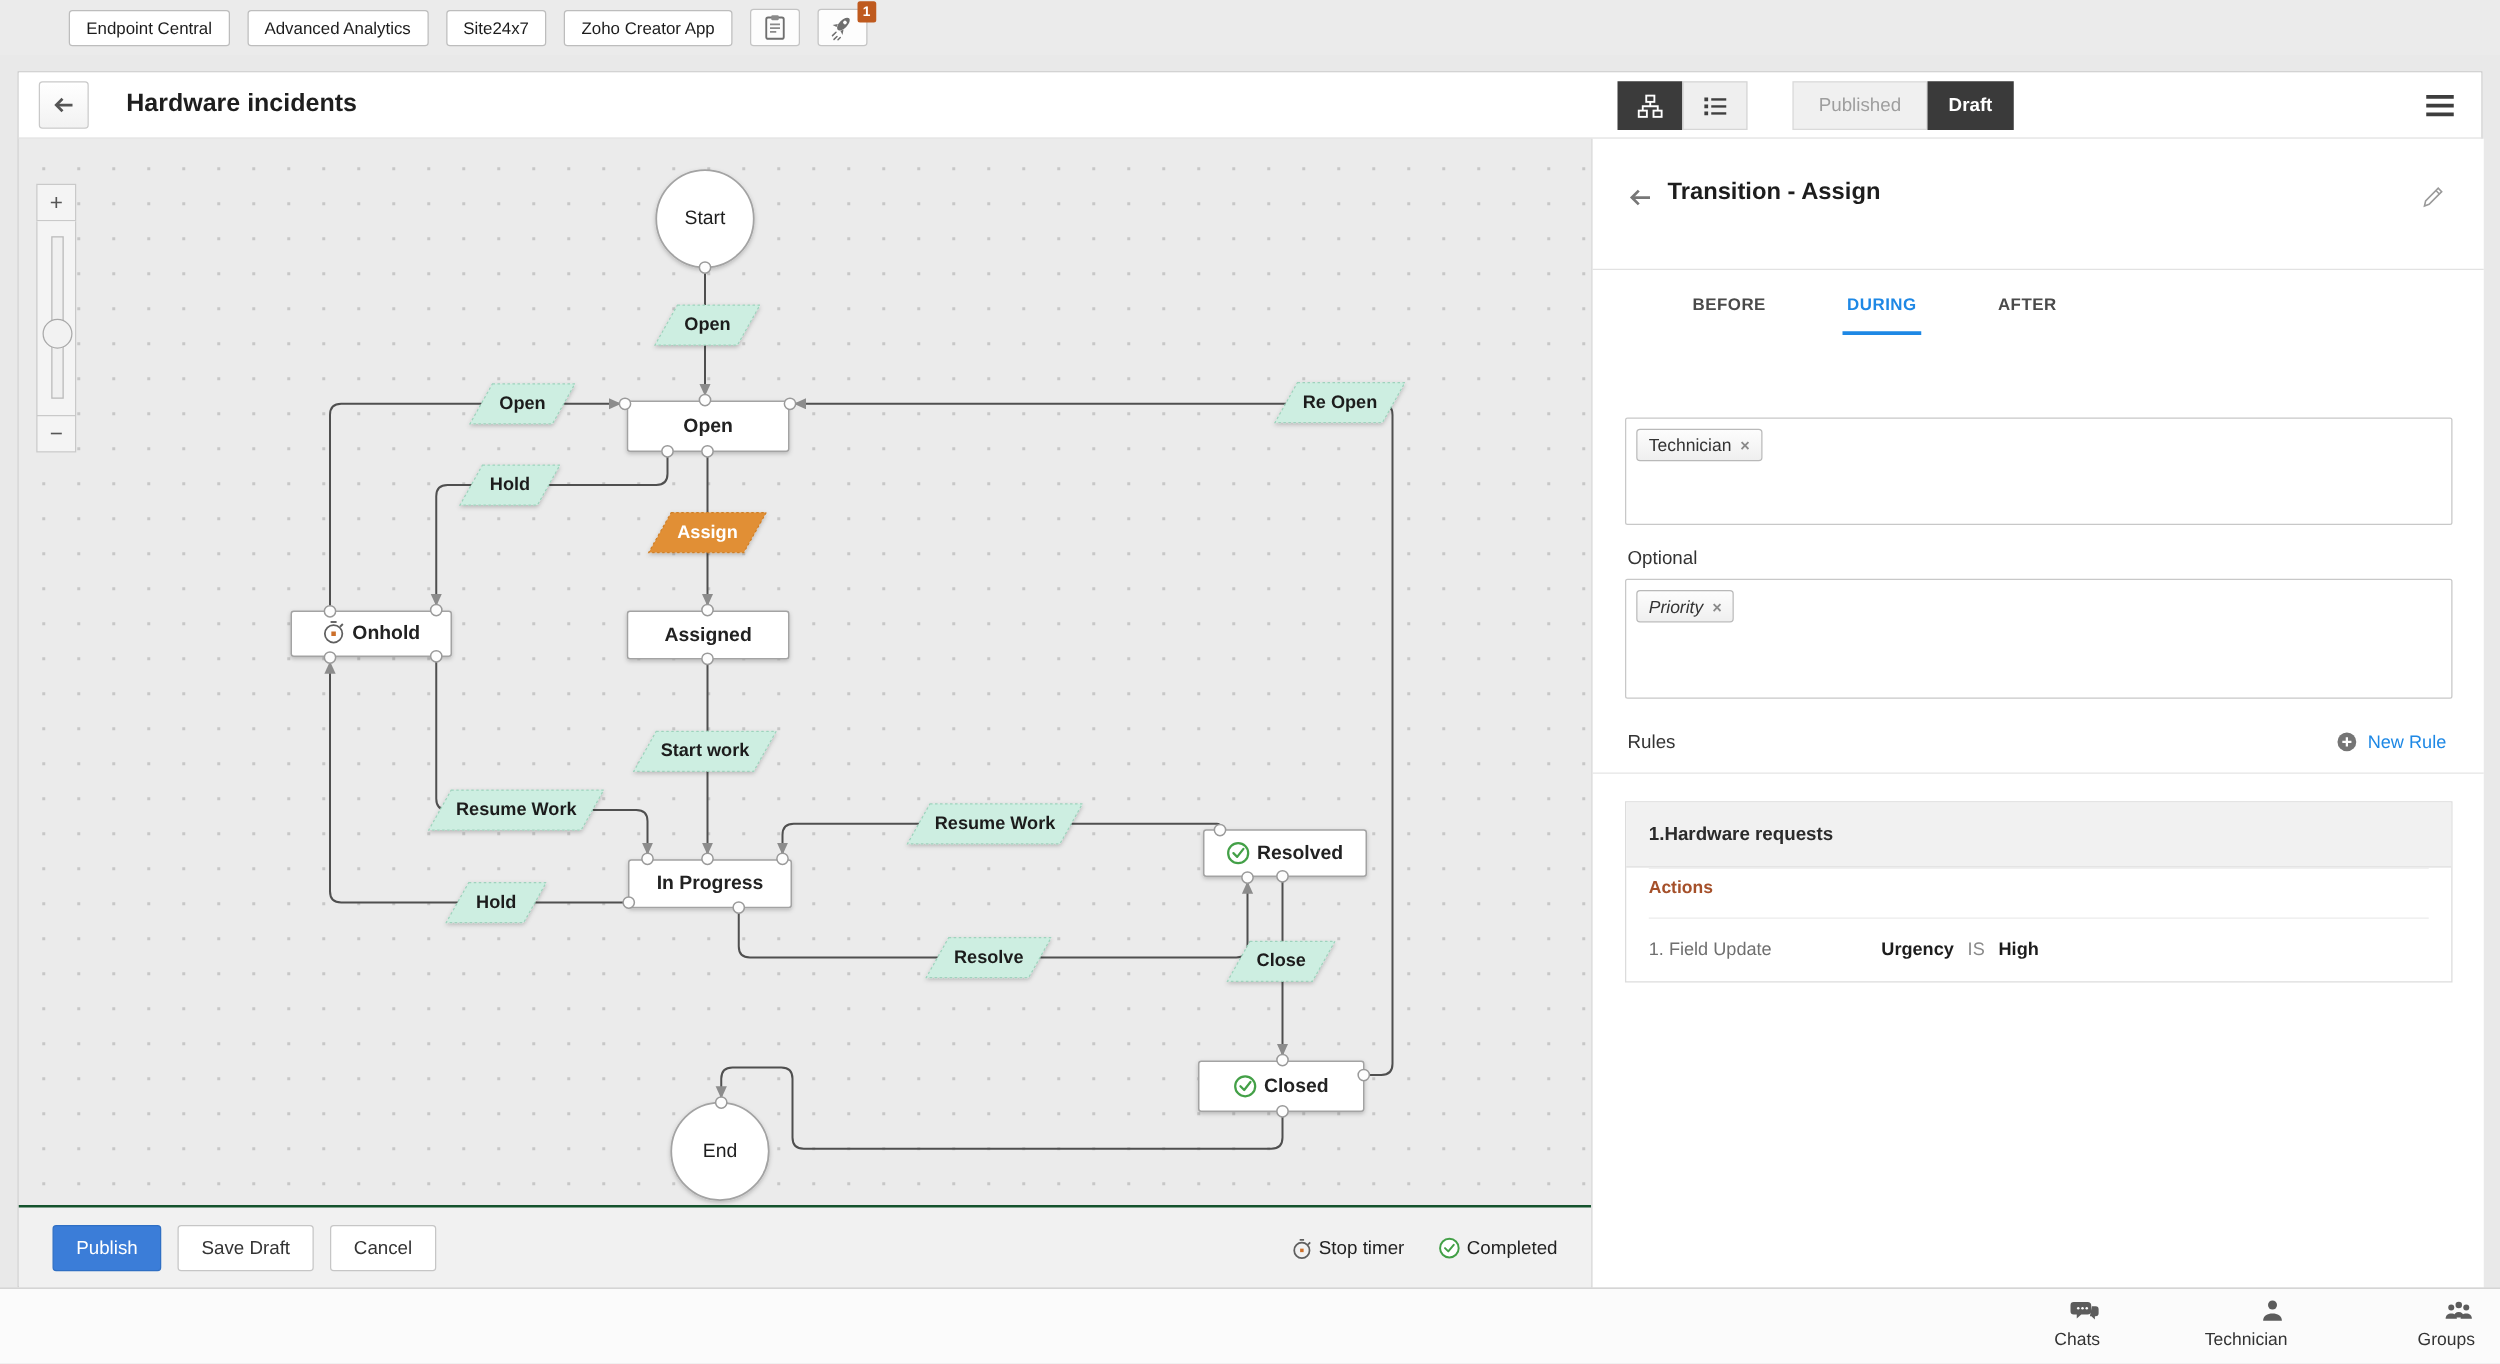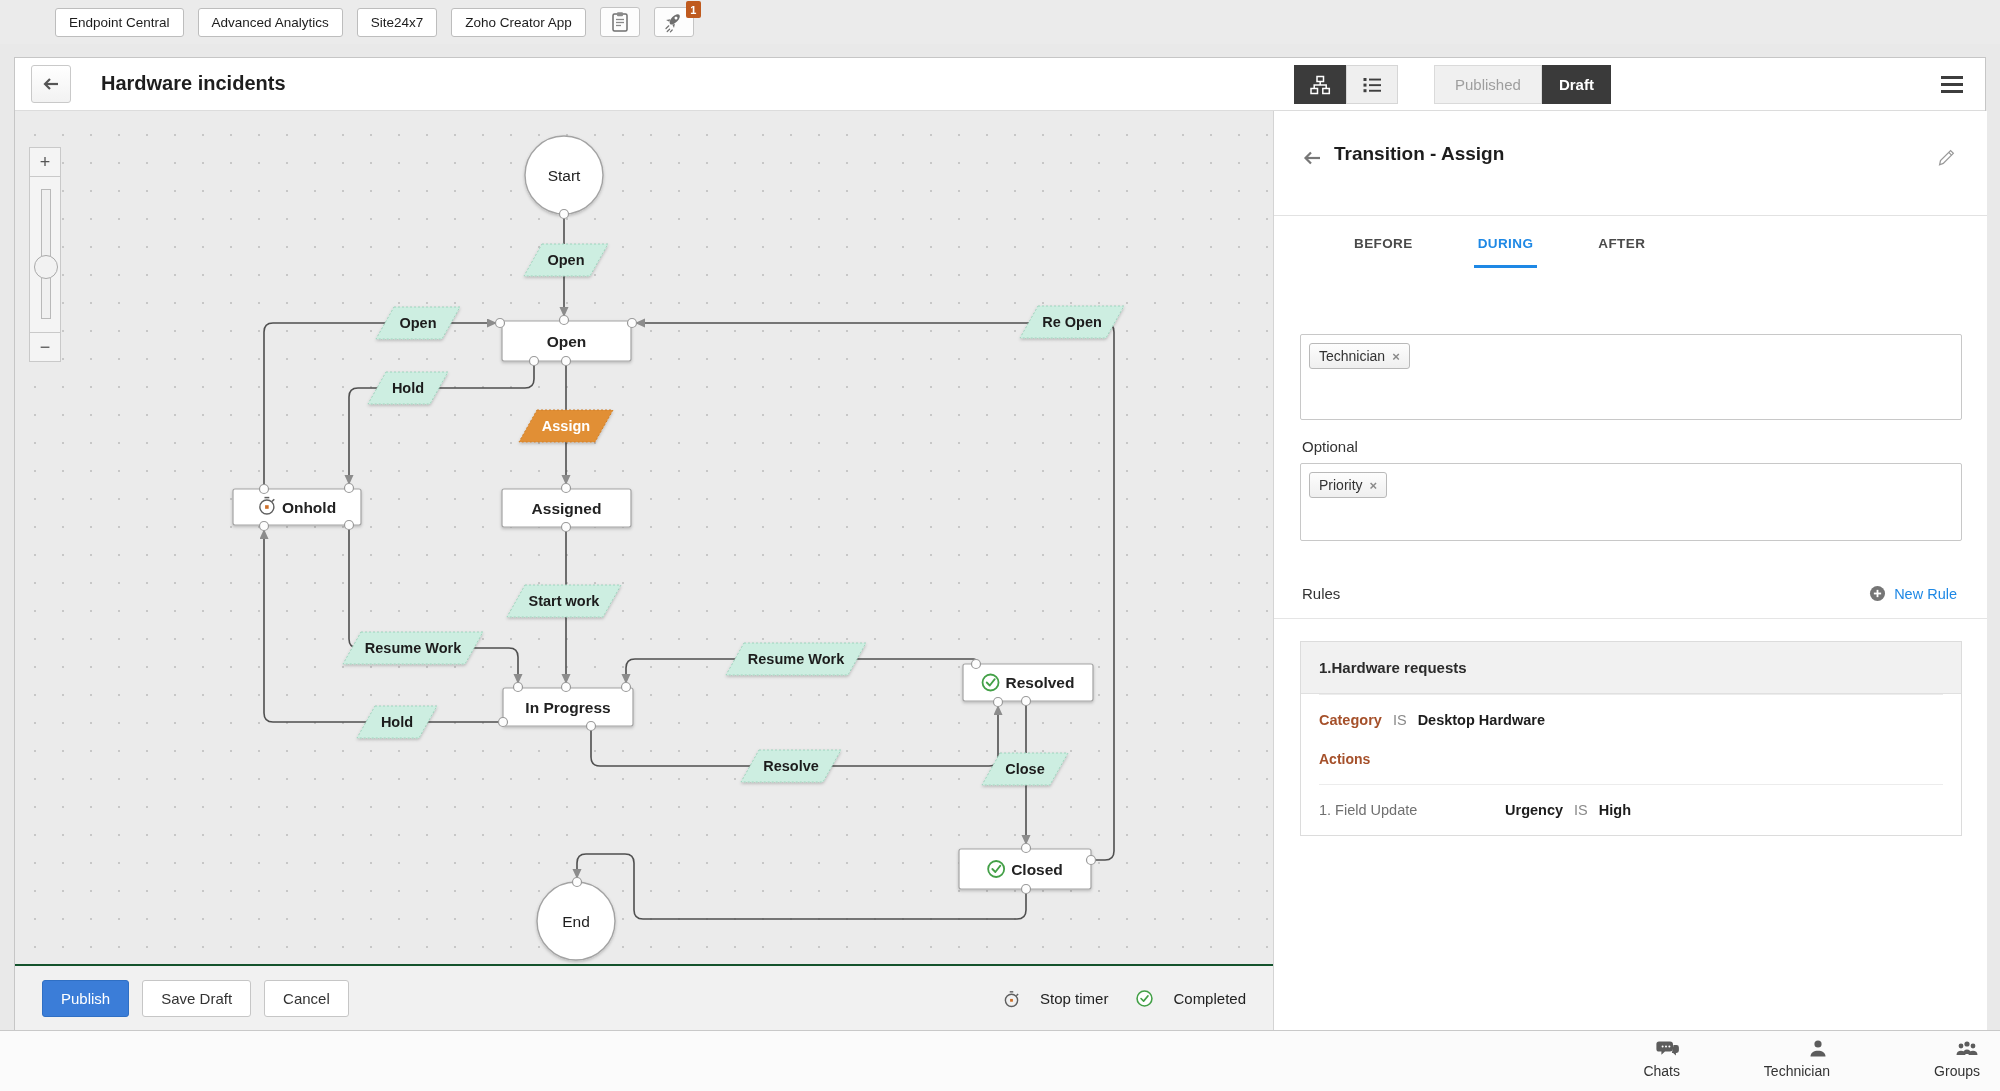--- a/index.html
+++ b/index.html
@@ -37,21 +37,21 @@
   .ztrack { width:32px; height:155px; background:#f4f4f4; border-left:1px solid #c9c9c9; border-right:1px solid #c9c9c9; position:relative; }
   .zgroove { position:absolute; left:11px; top:12px; width:10px; height:130px; border:1px solid #b9b9b9; background:#f0f0f0; }
   .zknob { position:absolute; left:4px; top:78px; width:24px; height:24px; border-radius:50%; background:#f2f2f2; border:1px solid #a9a9a9; cursor:grab; }
 
   
   .pubstrip { position:absolute; left:0; top:906px; width:1258px; height:67px; background:#f1f1f1; border-top:2px solid #14532d; display:flex; align-items:center; padding:0 27px; }
   .btn { height:37px; border-radius:3px; font-size:15px; padding:0 18px; cursor:pointer; display:flex; align-items:center; }
   .btn-primary { background:#3b7dd8; border:1px solid #2f6fc4; color:#fff; }
   .btn-plain { background:#fff; border:1px solid #c6c6c6; color:#333; margin-left:13px; }
   .legend { margin-left:auto; display:flex; align-items:center; gap:26px; }
-  .legend-item { display:flex; align-items:center; gap:18px; font-size:15px; color:#222; }
+  .legend-item { display:flex; align-items:center; gap:3px; font-size:15px; color:#222; }
 
   
   .panel { position:absolute; left:1258px; top:53px; width:714px; height:920px; background:#fff; border-left:1px solid #d4d4d4; }
   .panel-hd { position:absolute; top:0; left:0; width:100%; height:105px; border-bottom:1px solid #e2e2e2; }
   .panel-back { position:absolute; left:27px; top:38px; cursor:pointer; }
   .panel-title { position:absolute; left:60px; top:32px; font-size:19px; font-weight:700; color:#1d1d1d; }
   .panel-edit { position:absolute; right:30px; top:34px; cursor:pointer; }
   .tabs { position:absolute; top:105px; left:38px; display:flex; gap:57px;margin-left:38px; }
   .tab { padding:20px 4px 14px; font-size:13.5px; font-weight:700; letter-spacing:.4px; color:#4a4a4a; cursor:pointer; border-bottom:3px solid transparent; }
   .tab.active { color:#1e88e5; border-bottom-color:#1e88e5; }
@@ -361,21 +361,21 @@
 
       <div class="p-label" style="top:198px;margin-top:24px;">Mandate</div>
       <div class="p-box" style="top:223px; height:86px;">
         <span class="chip">
           <span>Technician</span>
           <span class="x">×</span>
         </span>
       </div>
 
       <div class="p-label" style="top:327px;">Optional</div>
-      <div class="p-box" style="top:352px; height:78px;">
+      <div class="p-box" style="top:352px; height:96px;font-style:italic;">
         <span class="chip">
           <span>Priority</span>
           <span class="x">×</span>
         </span>
       </div>
 
       <div class="rules-row">
         <span style="font-size:15px;color:#333;">Rules</span>
         <span class="newrule">
           <svg width="19" height="19" viewBox="0 0 24 24">
@@ -385,25 +385,20 @@
           </svg>
           <span>New Rule</span>
         </span>
       </div>
       <div class="rules-div"></div>
 
       <div class="rulecard">
         <div class="rulecard-hd">1.Hardware requests</div>
         <div class="rc-body">
           <div class="rc-sep"></div>
-          <div class="rc-row">
-            <span class="rc-field">Category</span>
-            <span class="rc-op">IS</span>
-            <span class="rc-val">Desktop Hardware</span>
-          </div>
           <div class="rc-row rc-head" style="padding-top:6px;">Actions</div>
           <div class="rc-sep"></div>
           <div class="rc-row">
             <span class="rc-idx">1. Field Update</span>
             <span class="rc-f2">Urgency</span>
             <span class="rc-op">IS</span>
             <span class="rc-val">High</span>
           </div>
         </div>
       </div>

